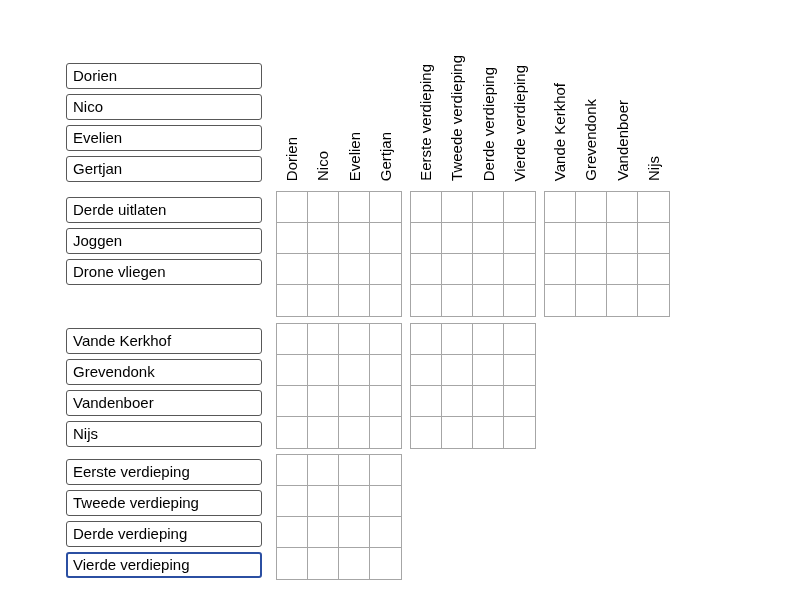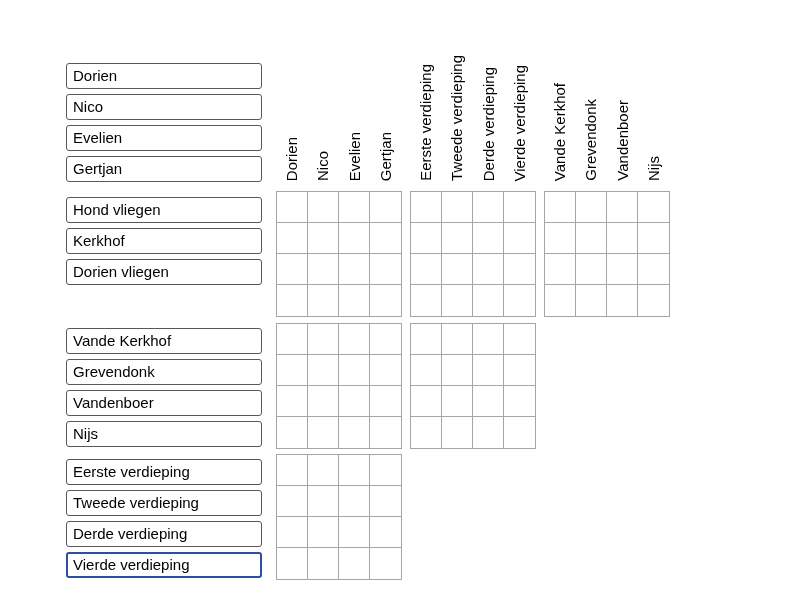--- a/index.html
+++ b/index.html
@@ -94,23 +94,23 @@
 <div id="stage">
 
   <div class="label-group" style="top:63px">
     <div class="label-box">Dorien</div>
     <div class="label-box">Nico</div>
     <div class="label-box">Evelien</div>
     <div class="label-box">Gertjan</div>
   </div>
 
   <div class="label-group" style="top:197px">
-    <div class="label-box">Hond vliegen</div>
-    <div class="label-box">Kerkhof</div>
-    <div class="label-box">Dorien vliegen</div>
+    <div class="label-box">Derde uitlaten</div>
+    <div class="label-box">Joggen</div>
+    <div class="label-box">Drone vliegen</div>
   </div>
 
   <div class="label-group" style="top:328px">
     <div class="label-box">Vande Kerkhof</div>
     <div class="label-box">Grevendonk</div>
     <div class="label-box">Vandenboer</div>
     <div class="label-box">Nijs</div>
   </div>
 
   <div class="label-group" style="top:459px">

